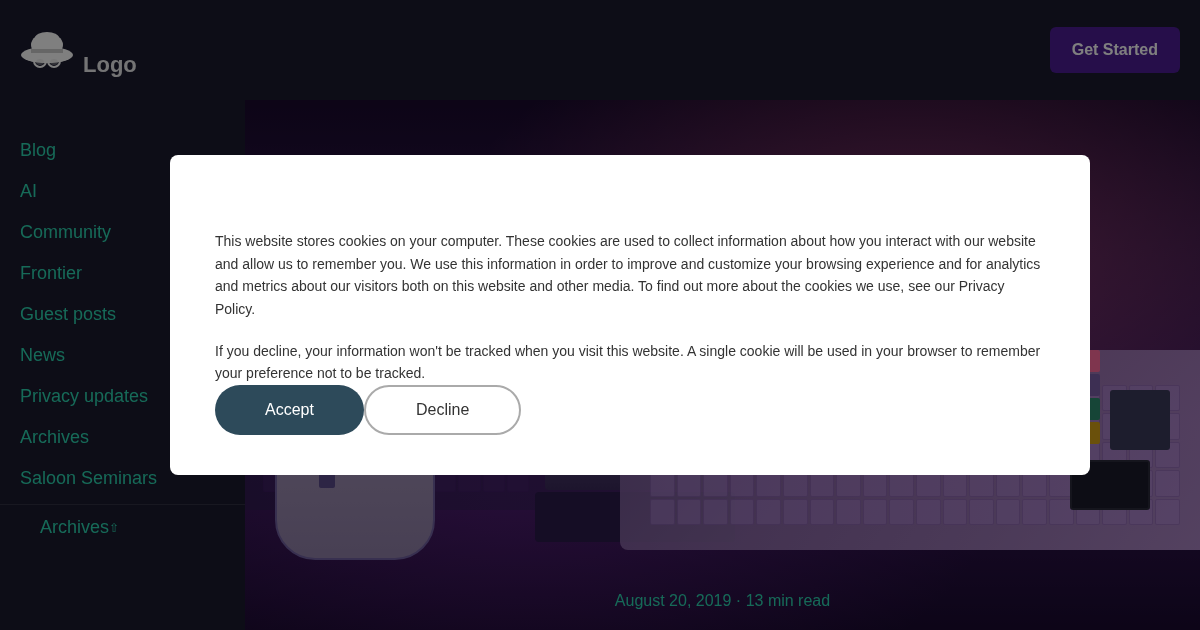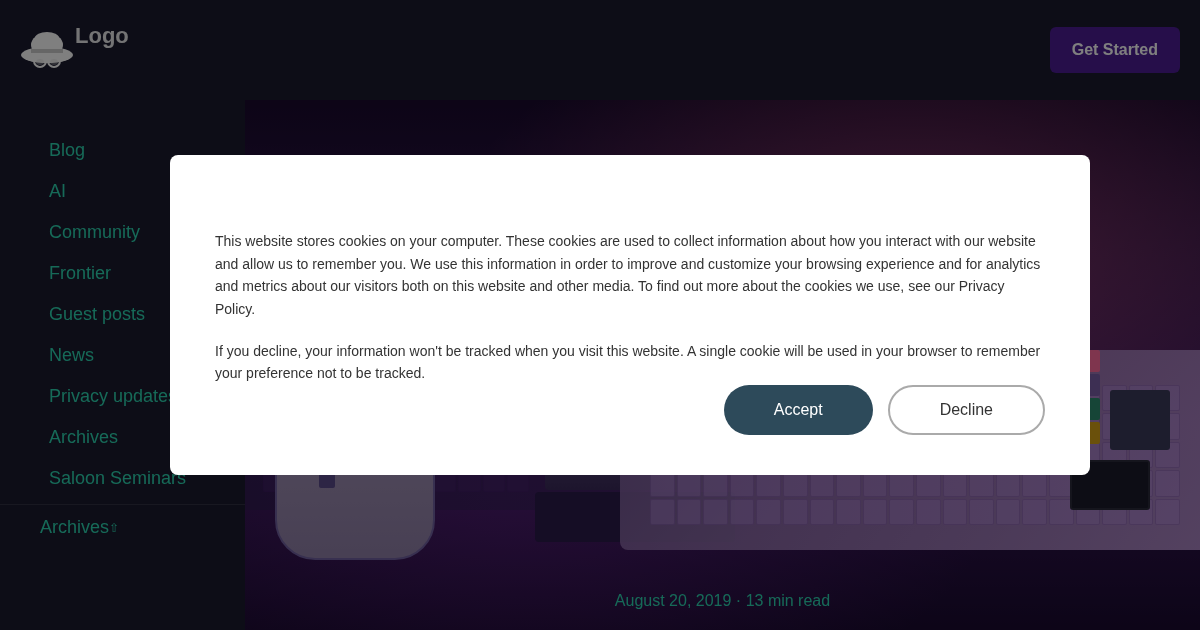--- a/index.html
+++ b/index.html
@@ -21,21 +21,22 @@
       height: 100px;
       background: #1a1a2e;
       display: flex;
       align-items: center;
       padding: 0 20px;
       z-index: 10;
     }
 
     .logo-area {
       display: flex;
-      align-items: flex-start;
+      align-items: flex-end;
+      gap: 8px;
     }
 
     .logo-icon {
       width: 55px;
       height: 55px;
     }
 
     .logo-text {
       color: #fff;
       font-size: 22px;
@@ -65,21 +66,21 @@
       left: 0;
       width: 245px;
       bottom: 0;
       background: #1a1a2e;
       padding: 30px 0 0 0;
       z-index: 5;
     }
 
     .sidebar-item {
       display: block;
-      padding: 10px 49px;
+      padding: 10px 20px;
       color: #2dd4b0;
       font-size: 18px;
       font-weight: 400;
       text-decoration: none;
       cursor: pointer;
     }
 
     .archives-item {
       display: flex;
       align-items: center;
@@ -371,22 +372,21 @@
     }
 
     .cookie-text-secondary {
       font-size: 14px;
       line-height: 1.6;
       color: #333;
     }
 
     .cookie-buttons {
       display: flex;
-      gap: 15px;
-      justify-content: flex-end;
+      justify-content: flex-start;
     }
 
     .accept-btn {
       background: #2d4a5a;
       color: #fff;
       border: none;
       border-radius: 30px;
       padding: 14px 50px;
       font-size: 16px;
       cursor: pointer;

